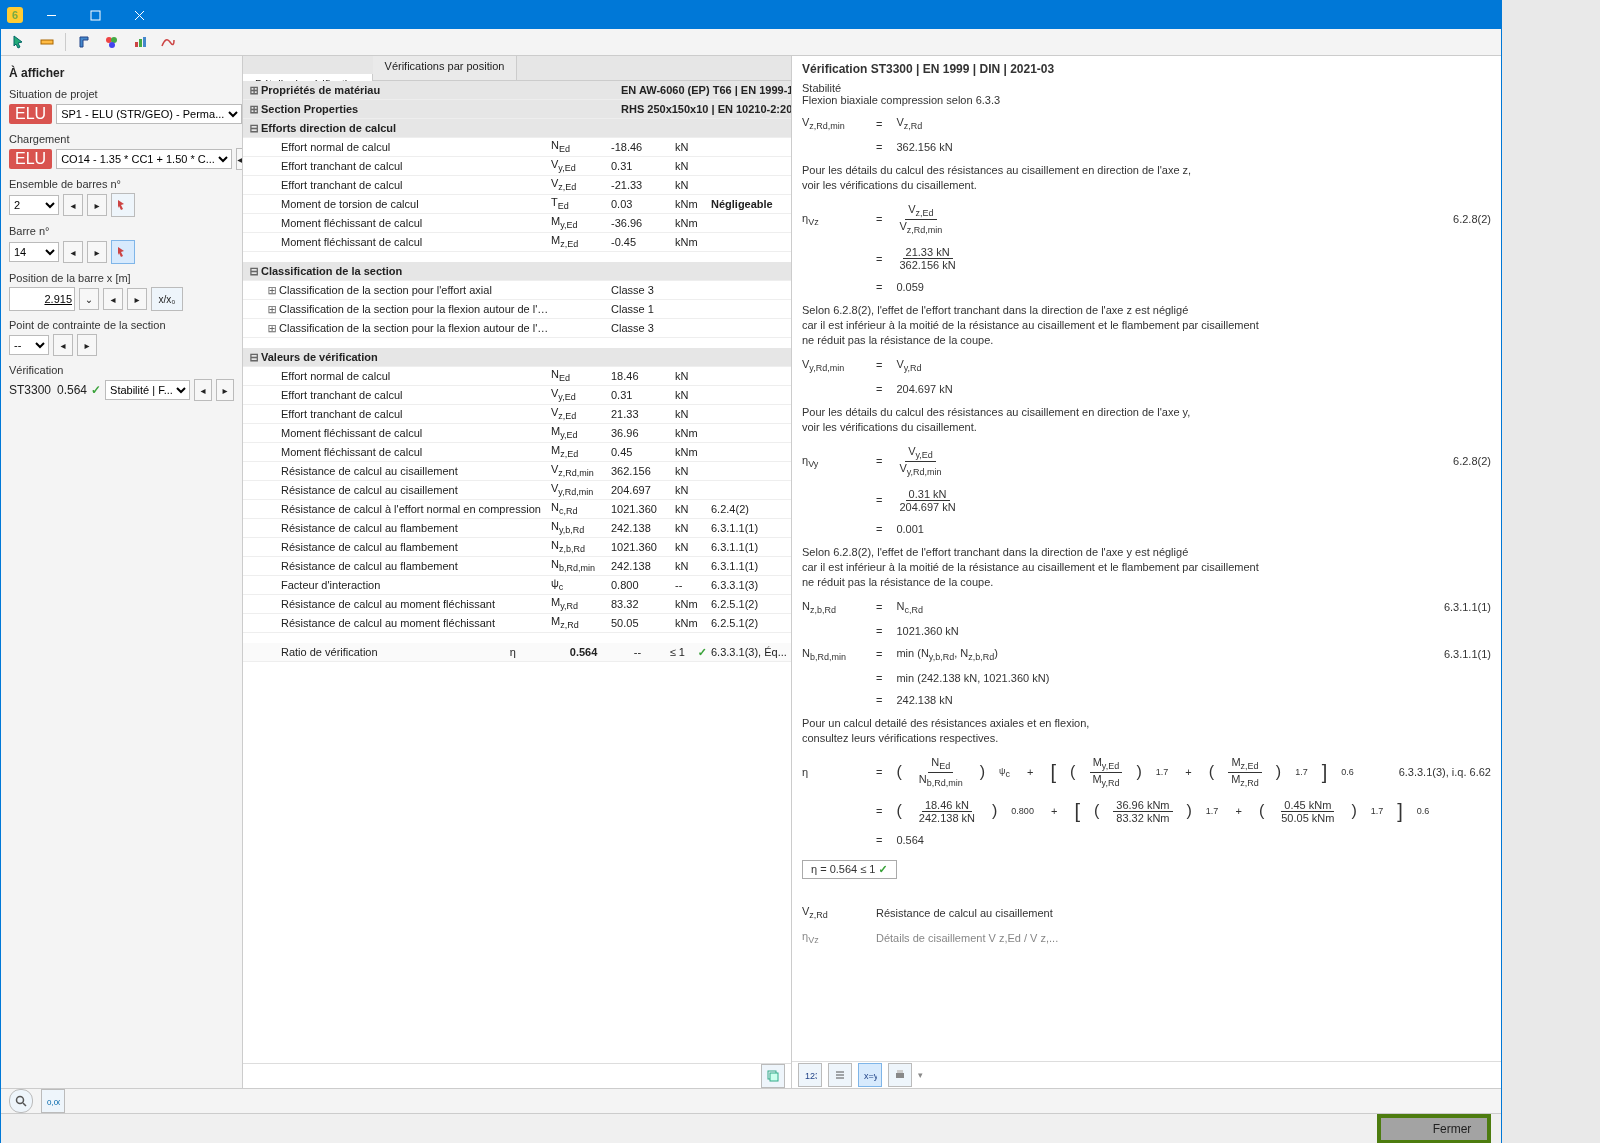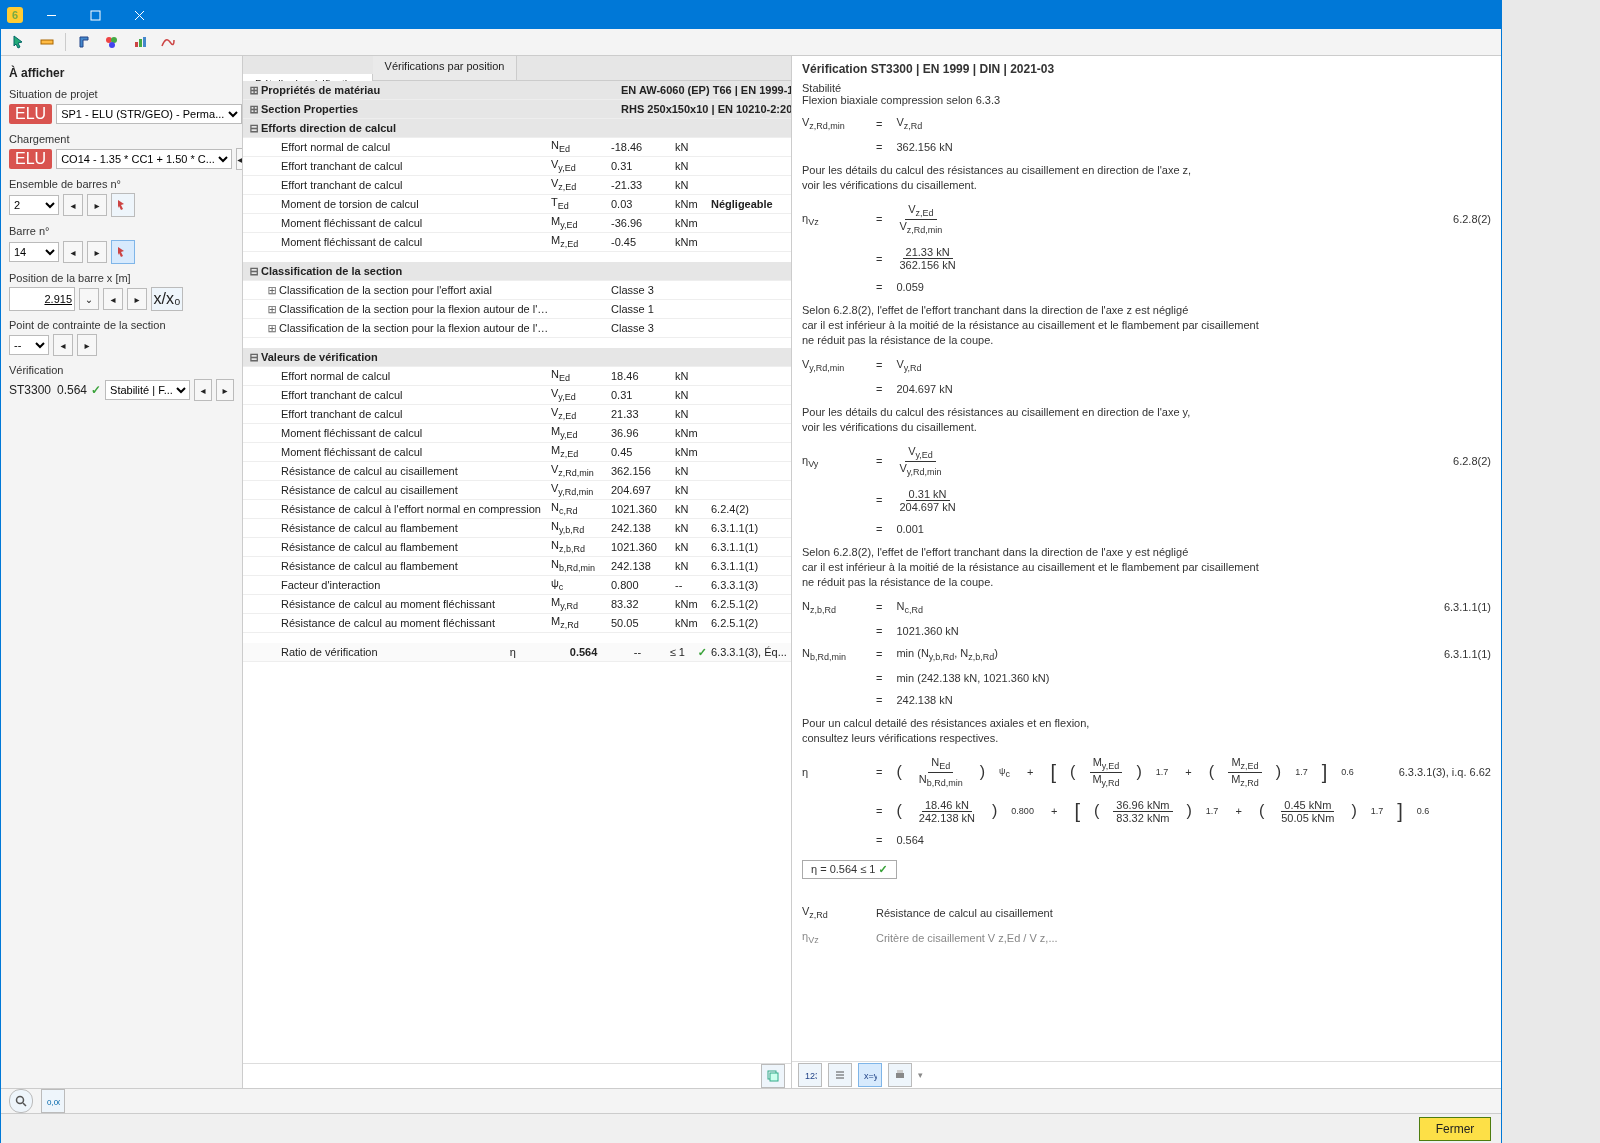--- a/index.html
+++ b/index.html
@@ -49,21 +49,21 @@
   .eqref{margin-left:auto;color:#333;font-size:11px;}
   .frac{display:inline-flex;flex-direction:column;align-items:center;vertical-align:middle;line-height:1.1;}
   .frac .num{border-bottom:1px solid #333;padding:0 3px;}
   .frac .den{padding:0 3px;}
   sub{font-size:9px;}
   sup{font-size:9px;}
   .note{margin:6px 0;line-height:1.35;}
   .box{display:inline-block;border:1px solid #aaa;padding:2px 8px;margin-top:4px;}
   .footer{height:30px;border-top:1px solid #ccc;background:#f0f0f0;display:flex;align-items:center;padding:0 10px;}
   .footer .spacer{flex:1;}
-  .fbtn{min-width:70px;height:22px;border:1px solid #4d7c0f;background:#fde047;display:flex;align-items:center;justify-content:center;font-size:12px;}
+  .fbtn{min-width:70px;height:22px;border:4px solid #4d7c0f;background:#a3a3a3;display:flex;align-items:center;justify-content:center;font-size:12px;padding-left:36px;}
   .right-toolbar{height:26px;border-top:1px solid #ddd;display:flex;align-items:center;gap:6px;padding:0 6px;}
   .mid-foot{height:24px;border-top:1px solid #ddd;display:flex;align-items:center;justify-content:flex-end;padding-right:6px;}
   .statusbar{height:24px;border-top:1px solid #ccc;background:#f4f4f4;display:flex;align-items:center;gap:8px;padding:0 8px;}
 </style>
 </head>
 <body>
 
 <div class="window">
   <div class="titlebar">
     <div class="app-icon">6</div>
@@ -170,21 +170,21 @@
             </svg>
           </div>
       </div>
 
       <div class="lbl">Position de la barre x [m]</div>
       <div class="row">
         <input type="text" style="width: 60px; text-align: right; text-decoration: underline;" value="2.915">
         <div class="minibtn">⌄</div>
         <div class="minibtn">◂</div>
         <div class="minibtn">▸</div>
-        <div class="iconbtn" style="font-size:16px;width:30px">x/x₀</div>
+        <div class="iconbtn" style="font-size:10px;width:30px">x/x₀</div>
       </div>
 
       <div class="lbl">Point de contrainte de la section</div>
       <div class="row">
         <select style="width:40px"><option>--</option></select>
         <div class="minibtn">◂</div>
         <div class="minibtn">▸</div>
       </div>
 
       <div class="lbl">Vérification</div>
@@ -570,21 +570,21 @@
           </div>
         <div><span class="box"><span>η    =    0.564  ≤ 1</span> <span class="chk">✓</span></span></div>
 
         <div style="height:16px"></div>
         <div class="eqrow">
             <span class="eqlbl"><span>V</span><sub>z,Rd</sub></span>
             <span>Résistance de calcul au cisaillement</span>
           </div>
         <div class="eqrow" style="opacity:.6">
             <span class="eqlbl"><span>η</span><sub>Vz</sub></span>
-            <span>Critère de cisaillement V z,Ed / V z,...</span>
+            <span>Détails de cisaillement V z,Ed / V z,...</span>
           </div>
       </div>
       <div class="right-toolbar">
         <div class="iconbtn">
             <svg width="14" height="14">
               <text x="2" y="11" font-size="9" fill="#248">123</text>
             </svg>
           </div>
         <div class="iconbtn">
             <svg width="14" height="14">

